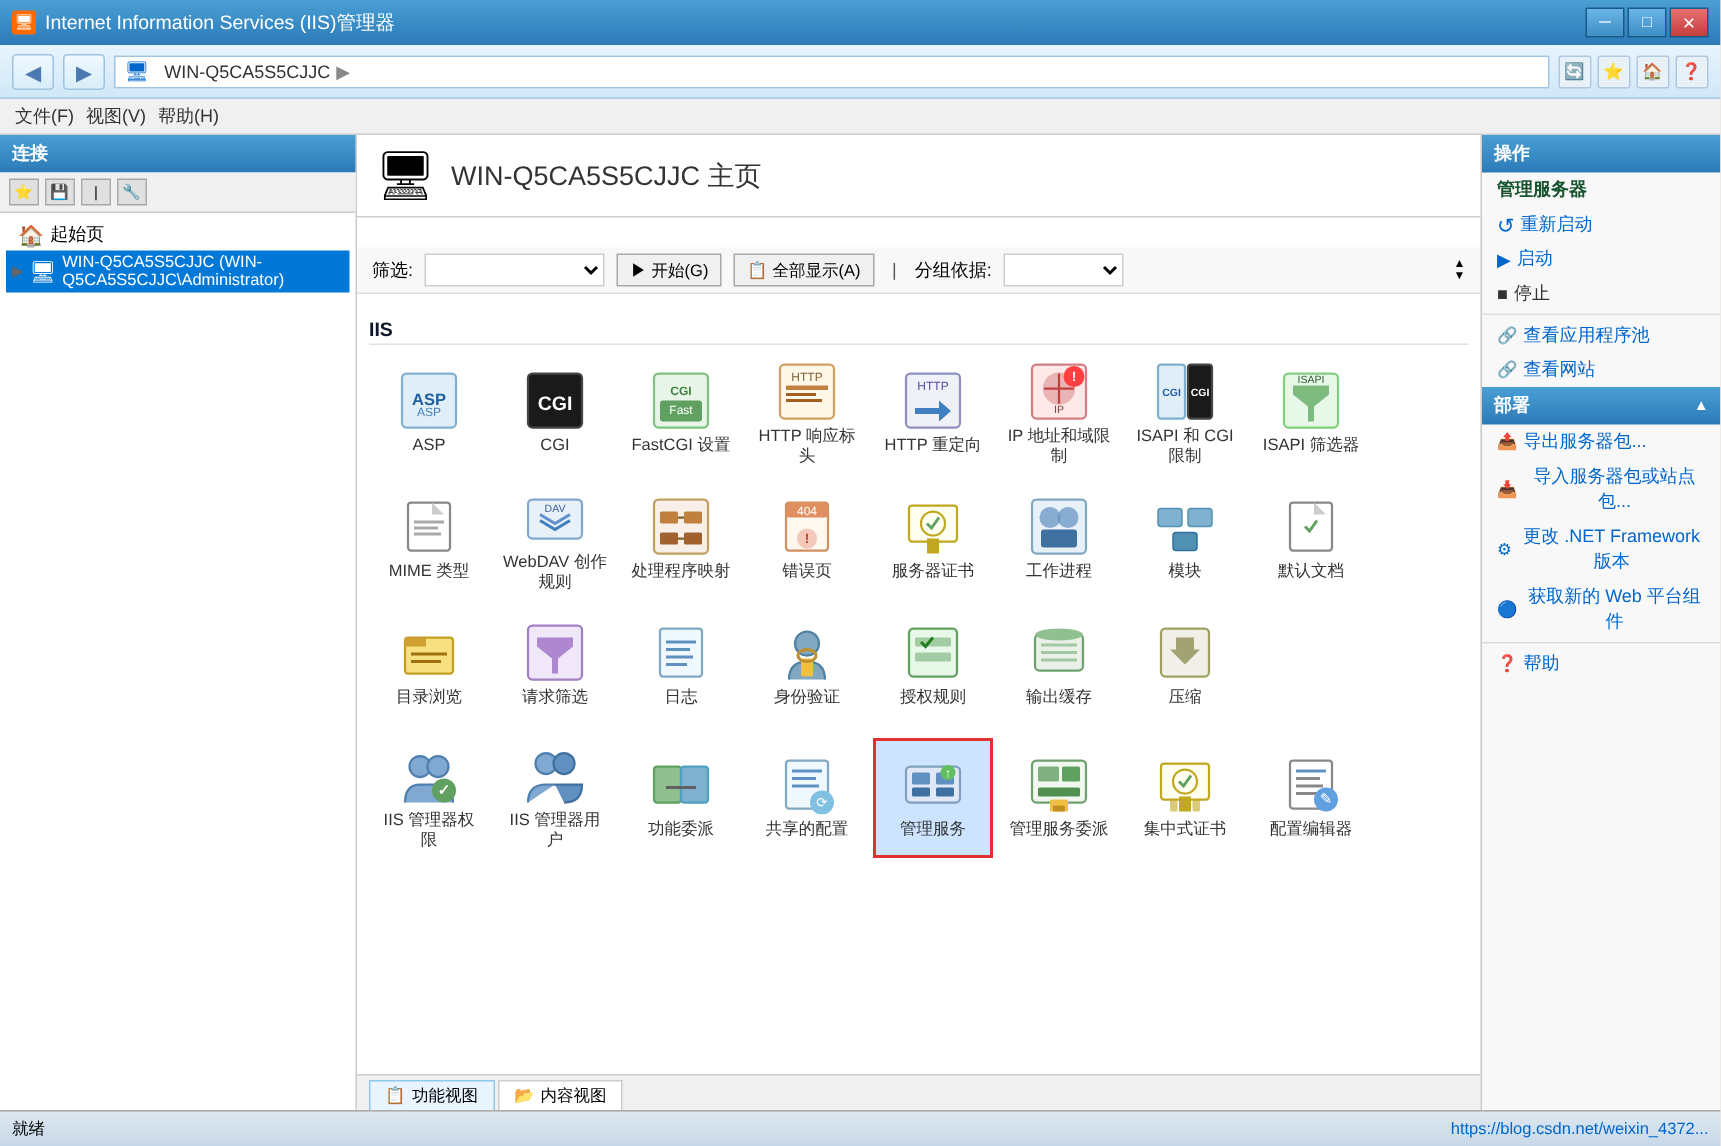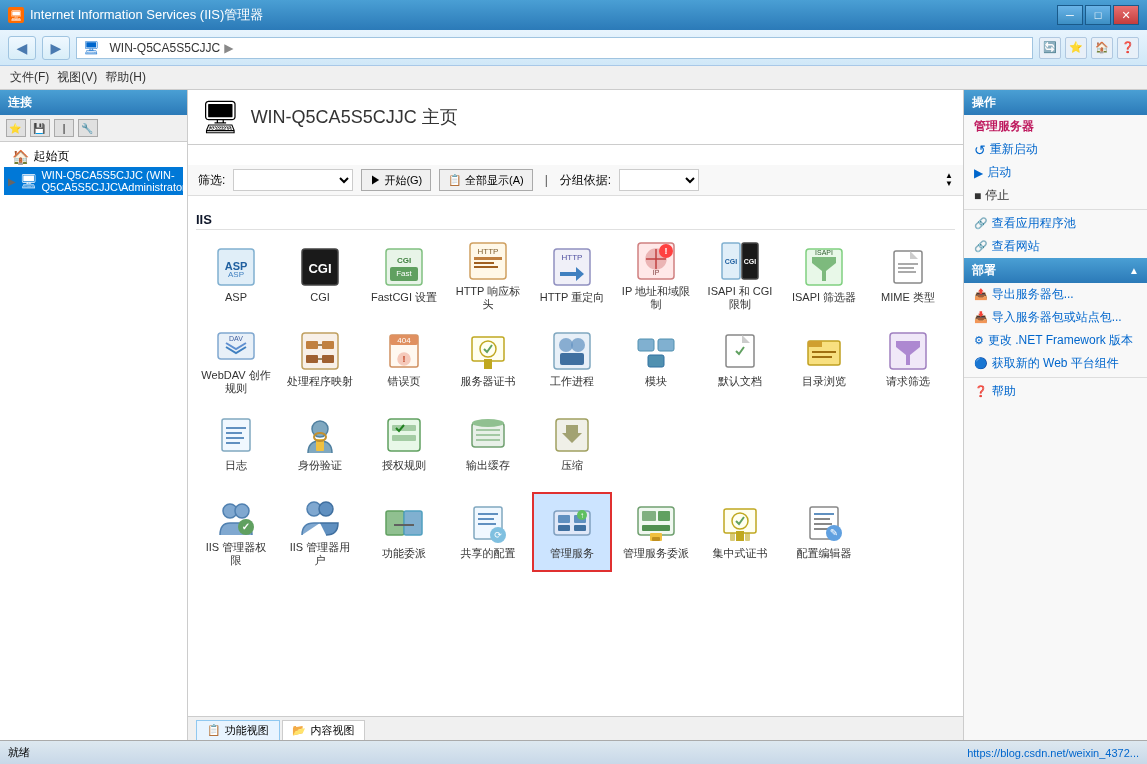--- a/index.html
+++ b/index.html
@@ -69,21 +69,21 @@
     .menu-item { font-size: 12px; color: #333; cursor: pointer; padding: 2px 4px; }
 
     
     .main-layout {
       display: flex;
       height: calc(764px - 30px - 36px - 24px - 24px);
     }
 
     
     .sidebar {
-      width: 188px;
+      width: 238px;
       background: white;
       border-right: 1px solid #ccc;
       display: flex;
       flex-direction: column;
     }
     .sidebar-header {
       background: linear-gradient(to bottom, #4a9fd4, #2b7ab8);
       color: white;
       padding: 4px 8px;
       font-size: 12px;
@@ -186,21 +186,21 @@
     .icon-img {
       width: 40px; height: 40px;
       display: flex; align-items: center; justify-content: center;
       font-size: 28px;
       margin-bottom: 4px;
     }
     .icon-label { font-size: 11px; color: #333; line-height: 1.2; }
 
     
     .right-panel {
-      width: 184px;
+      width: 160px;
       background: #f8f8f8;
       border-left: 1px solid #ccc;
       padding: 0;
       overflow-y: auto;
       text-align: center;
     }
     .panel-section {
       margin-bottom: 0;
     }
     .panel-header {
@@ -215,21 +215,21 @@
     }
     .panel-item {
       padding: 3px 10px;
       font-size: 12px;
       color: #0066cc;
       cursor: pointer;
       display: flex;
       align-items: center;
       gap: 4px;
     }
-    .panel-item.bold { font-weight: bold; color: #be185d; cursor: default; }
+    .panel-item.bold { font-weight: bold; color: #14532d; cursor: default; }
     .panel-divider { height: 1px; background: #ddd; margin: 2px 0; }
 
     
     .bottom-tabs {
       height: 24px;
       background: #f0f0f0;
       border-top: 1px solid #ccc;
       display: flex;
       align-items: flex-end;
       padding: 0 8px;

